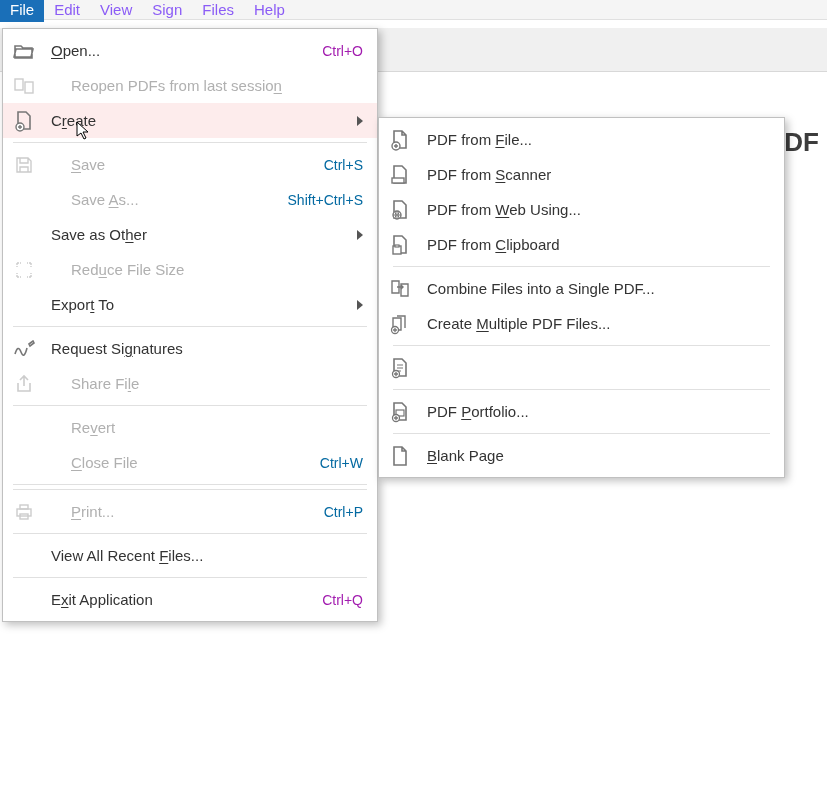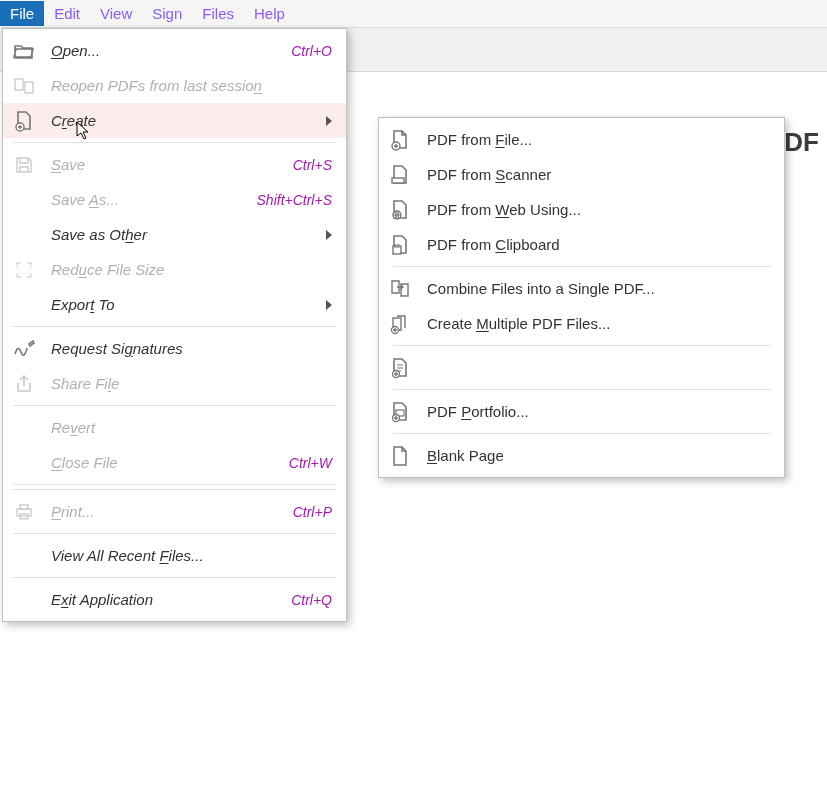--- a/index.html
+++ b/index.html
@@ -9,21 +9,21 @@
       background: #fff;
       width: 827px;
       height: 799px;
       overflow: hidden;
       position: relative;
     }
     .menubar {
       display: flex;
       align-items: center;
       background: #f5f5f5;
-      height: 28px;
+      height: 20px;
       border-bottom: 1px solid #e0e0e0;
     }
     .menubar-item {
       padding: 4px 10px;
       color: #8b5cf6;
       cursor: default;
     }
     .menubar-item.active {
       background: #1a6fb8;
       color: #fff;
@@ -42,60 +42,59 @@
       top: 127px;
       right: 8px;
       font-size: 26px;
       font-weight: 600;
       color: #3c3c3c;
     }
     .dropdown {
       position: absolute;
       top: 28px;
       left: 2px;
-      width: 345px;
+      width: 376px;
       background: #fff;
       border: 1px solid #c0c0c0;
       box-shadow: 3px 3px 8px rgba(0,0,0,0.25);
       padding: 4px 0;
-      font-style: italic;
     }
     .submenu {
       position: absolute;
       top: 117px;
       left: 378px;
       width: 407px;
       background: #fff;
       border: 1px solid #c0c0c0;
       box-shadow: 3px 3px 8px rgba(0,0,0,0.25);
       padding: 4px 0;
     }
     .menu-row {
       display: flex;
       align-items: center;
       height: 35px;
       padding: 0 14px 0 10px;
       color: #333;
       position: relative;
     }
-    .menu-row.disabled { color: #b0b0b0; }
+    .menu-row.disabled { color: #b0b0b0; gap: 20px; }
     .menu-row.highlight { background: #fdecec; }
     .menu-icon {
       width: 22px;
       height: 22px;
       margin-right: 16px;
       display: flex;
       align-items: center;
       justify-content: center;
       flex-shrink: 0;
     }
     .menu-label { flex: 1; white-space: nowrap; }
     .menu-underline { text-decoration: underline; text-underline-offset: 2px; }
     .menu-shortcut { color: #a21caf; font-size: 14px; margin-left: 18px; }
-    .menu-row.disabled .menu-shortcut { color: #a21caf; }
+    .menu-row.disabled .menu-shortcut { color: #0369a1; }
     .submenu-arrow {
       width: 0; height: 0;
       border-top: 5px solid transparent;
       border-bottom: 5px solid transparent;
       border-left: 6px solid #555;
       margin-left: 8px;
     }
     .separator {
       height: 1px;
       background: #e0e0e0;

